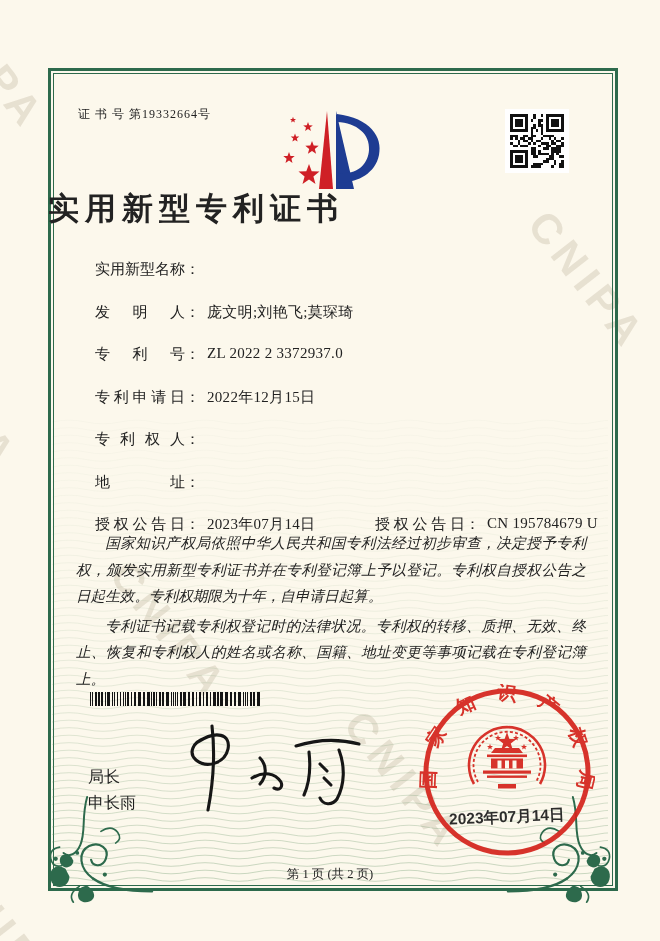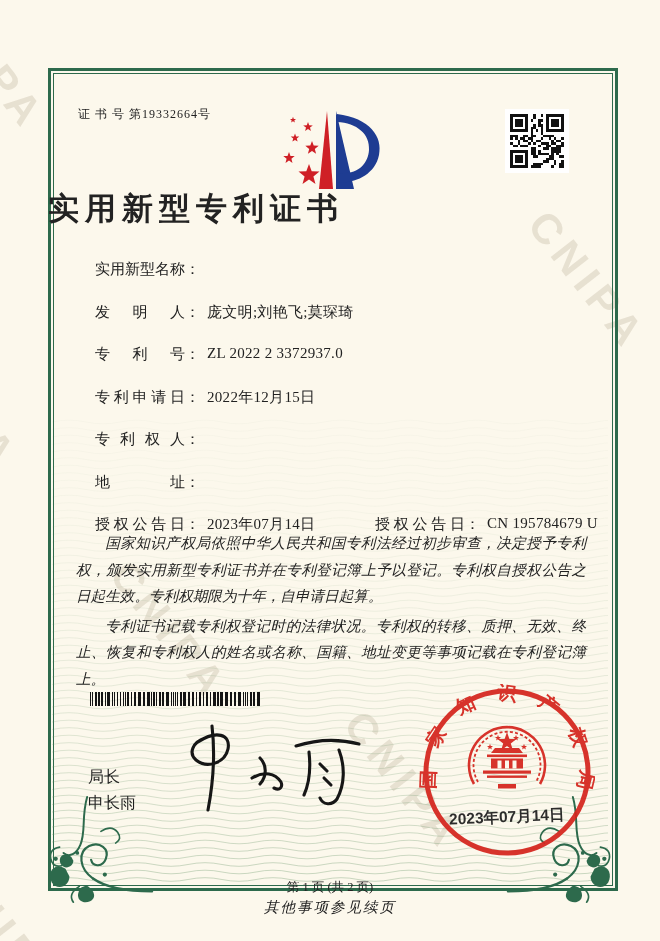--- a/index.html
+++ b/index.html
@@ -60,21 +60,21 @@
       font-family:"Liberation Sans","DejaVu Sans",sans-serif;font-size:16px;line-height:26px;color:#1f1f1f;margin-top:22px;}
   .signature{position:absolute;left:168px;top:722px;width:200px;height:95px;z-index:2;}
   .sig-stroke{fill:none;stroke:#161616;stroke-width:3.1;stroke-linecap:round;stroke-linejoin:round;}
 
   .seal{position:absolute;left:419px;top:684px;width:176px;height:176px;z-index:3;opacity:.93;}
   .seal-red{fill:var(--seal-red);} .seal-stroke{fill:none;stroke:var(--seal-red);}
   .seal-date{font-family:"Liberation Sans","DejaVu Sans",sans-serif;font-size:15.5px;font-weight:bold;fill:#1d1d1d;}
   .ring-text{font-size:19px;font-weight:bold;fill:var(--seal-red);letter-spacing:21px;
       font-family:"Liberation Serif","DejaVu Serif",serif;}
 
-  .page-note{position:absolute;left:0;top:866px;width:660px;text-align:center;font-size:12.5px;z-index:2;margin-top:13px;}
+  .page-note{position:absolute;left:0;top:866px;width:660px;text-align:center;font-size:12.5px;z-index:2;}
   .cont-note{position:absolute;left:0;top:898px;width:660px;text-align:center;font-size:14.5px;
       font-style:italic;letter-spacing:2px;z-index:2;}
 </style>
 </head>
 <body>
 
 <div class="page">
 
   <div id="wm-layer">
       <div class="wm" style="left: -45px; top: -18px;">CNIPA</div>
@@ -585,15 +585,14 @@
       <rect x="-24" y="6.5" width="48" height="3.2"></rect>
       <rect x="-20" y="11.5" width="40" height="2.4"></rect>
       <path class="seal-stroke" d="M-33,20 A38,38 0 1 1 33,20" stroke-width="2.6"></path>
       <path class="seal-stroke" d="M-29,18 A33.5,33.5 0 1 1 29,18" stroke-width="1.8" stroke-dasharray="3,2.2"></path>
       <rect x="-9" y="20" width="18" height="4.5"></rect>
     </g>
     <text class="seal-date" x="88" y="138" text-anchor="middle" transform="rotate(-2.5 88 138)">2023年07月14日</text>
   </svg>
 
   <div class="page-note">第 1 页 (共 2 页)</div>
-  <div class="cont-note">其他事项参见续页</div>
 
 </div>
 
 </body></html>

